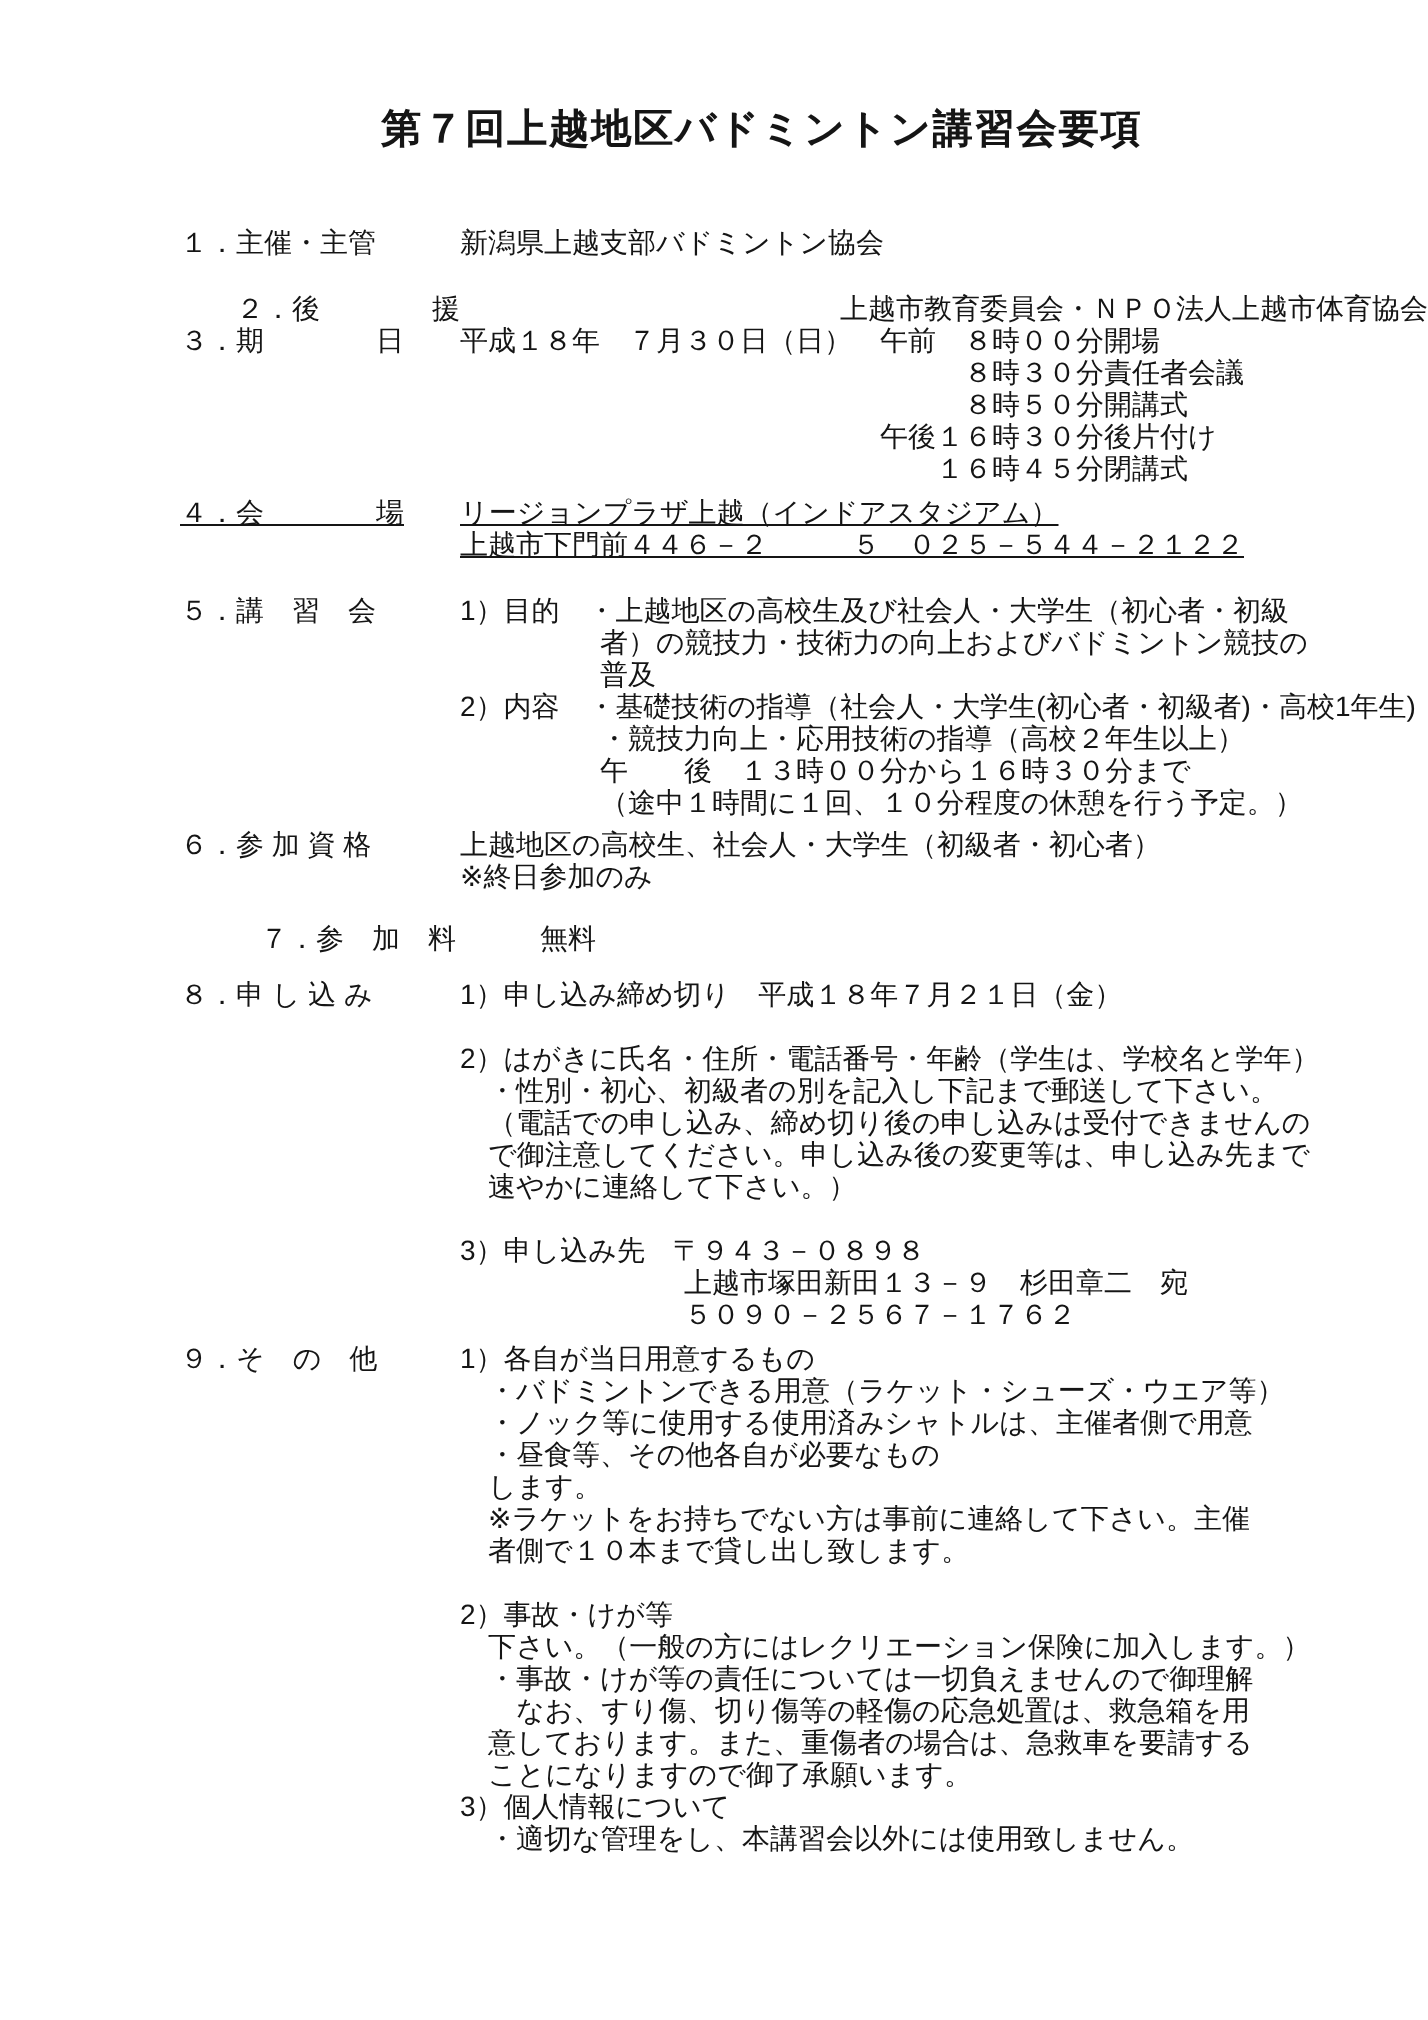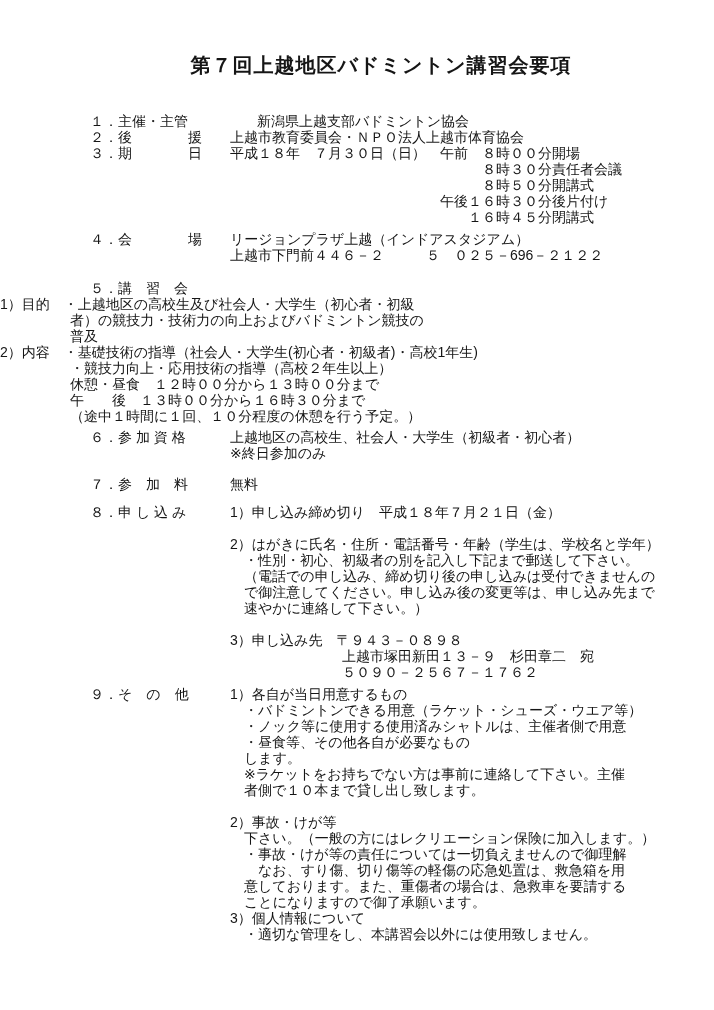--- a/index.html
+++ b/index.html
@@ -25,70 +25,69 @@
   }
   .content{flex:1;min-width:0;}
   .line{white-space:pre;line-height:16px;min-height:16px;}
 </style>
 </head>
 <body>
 
 <div class="page">
   <h1 class="doc-title">第７回上越地区バドミントン講習会要項</h1>
   <div id="sections">
-      <div class="section" style="margin-top: 35px; gap: 27px;">
+      <div class="section" style="margin-top: 35px;">
         <div class="label">１．主催・主管</div>
         <div class="content">
           <div class="line">新潟県上越支部バドミントン協会</div>
         </div>
       </div>
-      <div class="section" style="">
+      <div class="section" style="margin-top: 17px; text-align: right;">
         <div class="label">２．後　　　　援</div>
         <div class="content">
           <div class="line">上越市教育委員会・ＮＰＯ法人上越市体育協会</div>
         </div>
       </div>
       <div class="section" style="">
         <div class="label">３．期　　　　日</div>
         <div class="content">
           <div class="line">平成１８年　７月３０日（日）　午前　８時００分開場</div>
           <div class="line">　　　　　　　　　　　　　　　　　　８時３０分責任者会議</div>
           <div class="line">　　　　　　　　　　　　　　　　　　８時５０分開講式</div>
           <div class="line">　　　　　　　　　　　　　　　午後１６時３０分後片付け</div>
           <div class="line">　　　　　　　　　　　　　　　　　１６時４５分閉講式</div>
         </div>
       </div>
-      <div class="section" style="margin-top: 6px;">
+      <div class="section" style="margin-top: 6px; text-decoration: underline;">
         <div class="label">４．会　　　　場</div>
         <div class="content">
           <div class="line">リージョンプラザ上越（インドアスタジアム）</div>
-          <div class="line">上越市下門前４４６－２　　　５　０２５－696－２１２２</div>
+          <div class="line">上越市下門前４４６－２　　　５　０２５－５４４－２１２２</div>
         </div>
       </div>
-      <div class="section" style="margin-top: 17px; flex-direction: column;">
+      <div class="section" style="margin-top: 17px;">
         <div class="label">５．講　習　会</div>
         <div class="content">
           <div class="line">1）目的　・上越地区の高校生及び社会人・大学生（初心者・初級</div>
           <div class="line">　　　　　者）の競技力・技術力の向上およびバドミントン競技の</div>
           <div class="line">　　　　　普及</div>
           <div class="line">2）内容　・基礎技術の指導（社会人・大学生(初心者・初級者)・高校1年生)</div>
           <div class="line">　　　　　・競技力向上・応用技術の指導（高校２年生以上）</div>
-          <div class="line">　　　　　休憩・昼食　１２時００分から１３時００分まで</div>
           <div class="line">　　　　　午　　後　１３時００分から１６時３０分まで</div>
           <div class="line">　　　　　（途中１時間に１回、１０分程度の休憩を行う予定。）</div>
         </div>
       </div>
       <div class="section" style="margin-top: 5px;">
         <div class="label">６．参 加 資 格</div>
         <div class="content">
           <div class="line">上越地区の高校生、社会人・大学生（初級者・初心者）</div>
           <div class="line">※終日参加のみ</div>
         </div>
       </div>
-      <div class="section" style="margin-top: 15px;">
+      <div class="section" style="margin-top: 15px; padding-left: 40px;">
         <div class="label">７．参　加　料</div>
         <div class="content">
           <div class="line">無料</div>
         </div>
       </div>
       <div class="section" style="margin-top: 12px;">
         <div class="label">８．申 し 込 み</div>
         <div class="content">
           <div class="line">1）申し込み締め切り　平成１８年７月２１日（金）</div>
           <div class="line"></div>

